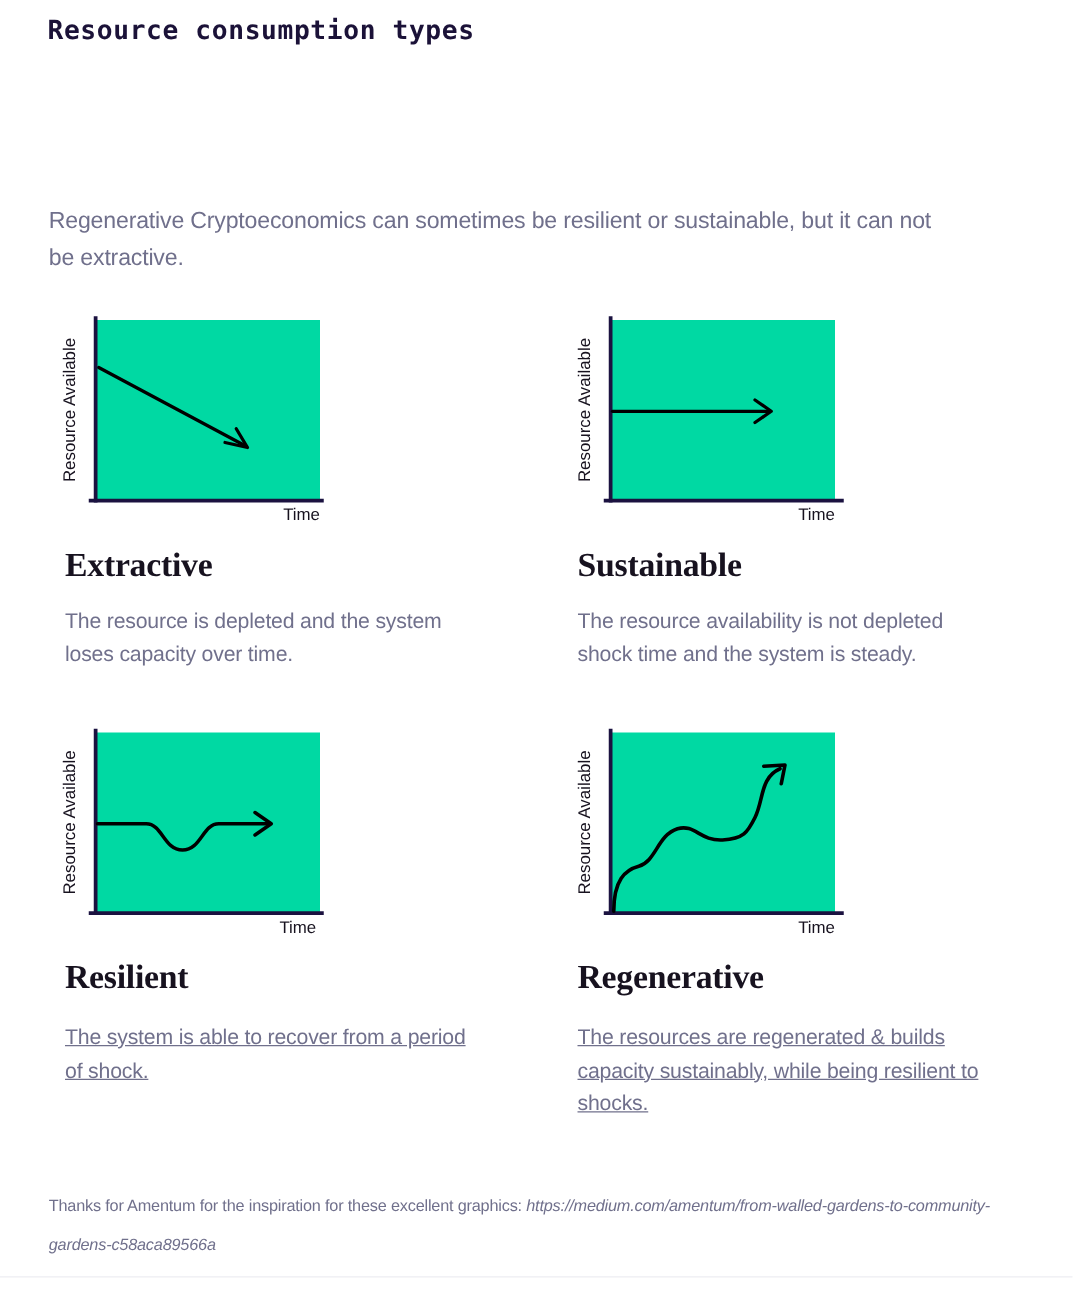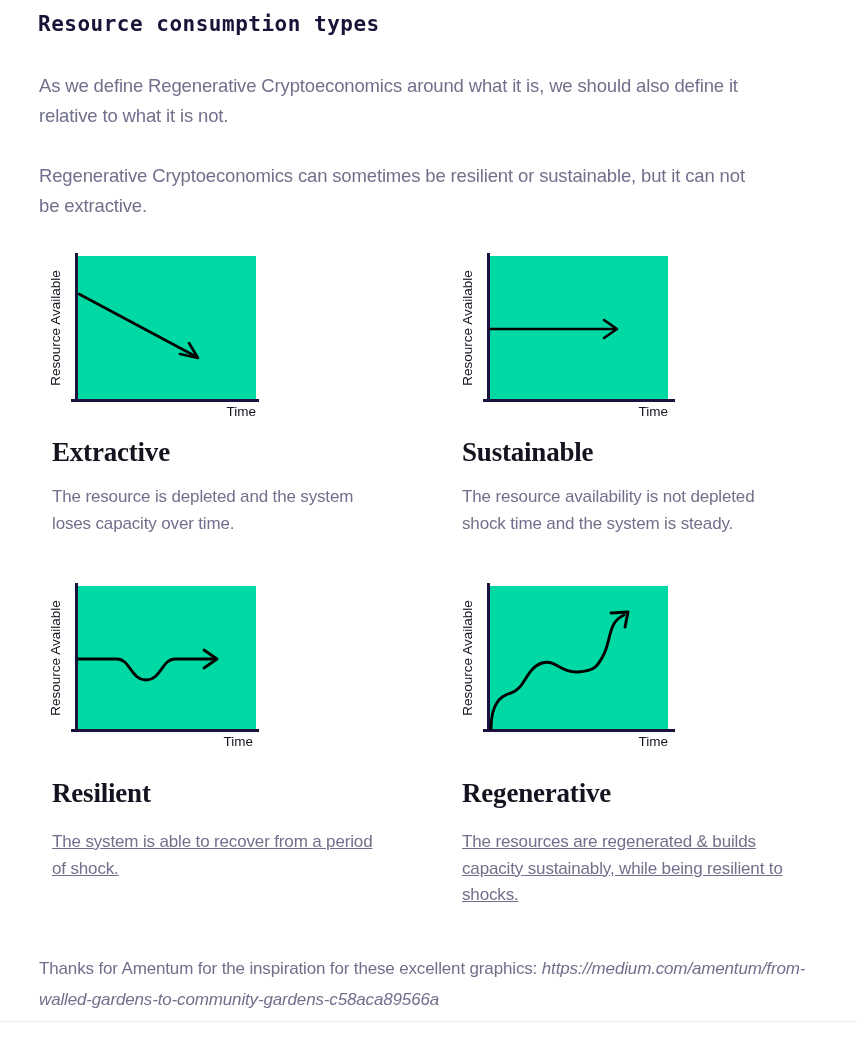--- a/index.html
+++ b/index.html
@@ -80,29 +80,29 @@
     width: 330px;
   }
   
   .card-c1 .card-heading { margin-left: 14px; }
   .card-c1 .card-body    { margin-left: 14px; }
   .card-c2 .card-heading { margin-left: 12px; }
   .card-c2 .card-body    { margin-left: 12px; }
 
   .card-r1 .card-heading { margin-top: 19px; }
   .card-r1 .card-body    { margin-top: 16px; }
-  .card-r2 .card-heading { margin-top: 30px; }
+  .card-r2 .card-heading { margin-top: 18px; }
   .card-r2 .card-body    { margin-top: 20px; text-decoration: underline; }
 
   .footnote {
     position: absolute;
     left: 39px;
     top: 936px;
     width: 800px;
-    font-size: 17px;
+    font-size: 13px;
     line-height: 31px;
     color: #70708c;
     letter-spacing: -0.15px;
   }
   .footnote .url {
     font-style: italic;
   }
   .bottom-rule {
     position: absolute;
     left: 0;
@@ -112,21 +112,20 @@
     background: #ededf2;
   }
 </style>
 </head>
 <body>
 
 <div class="page">
 
   <h1 class="page-title">Resource consumption types</h1>
 
-  <p class="intro intro-1">As we define Regenerative Cryptoeconomics around what it is, we should also define it relative to what it is not.</p>
   <p class="intro intro-2">Regenerative Cryptoeconomics can sometimes be resilient or sustainable, but it can not be extractive.</p>
 
   <div class="card card-c1 card-r1">
     <div class="chart-wrap">
       <svg class="chart-svg" width="230" height="168" viewBox="0 0 230 168" xmlns="http://www.w3.org/2000/svg">
         <rect x="38" y="6" width="180" height="144" fill="#00d9a3"></rect>
         <line x1="38.5" y1="3" x2="38.5" y2="152" stroke="#1b1240" stroke-width="3"></line>
         <line x1="33" y1="150.5" x2="221" y2="150.5" stroke="#1b1240" stroke-width="3"></line>
         <g>
           <line x1="41" y1="44" x2="157" y2="106" stroke="#000000" stroke-width="2.6" stroke-linecap="round"></line>

